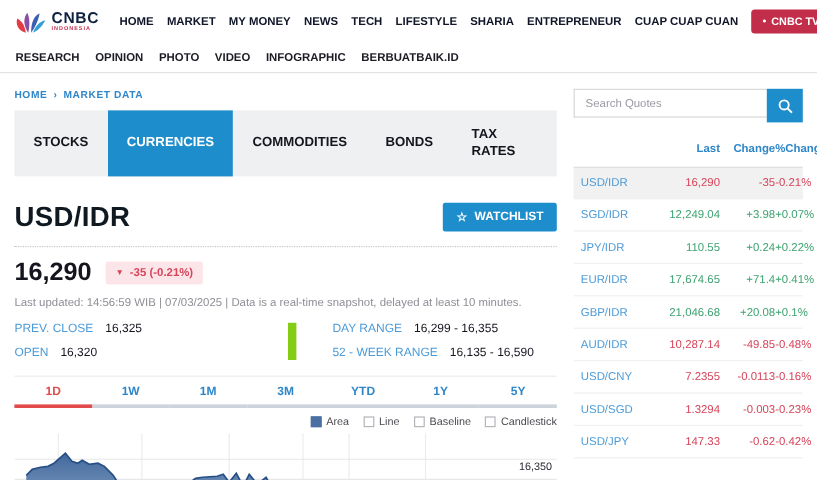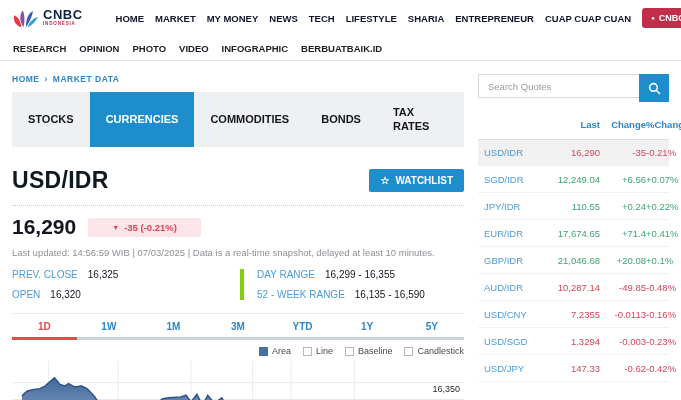--- a/index.html
+++ b/index.html
@@ -1,21 +1,21 @@
 <!DOCTYPE html>
 <html><head>
 <meta charset="utf-8">
 <style>
   * { box-sizing: border-box; margin: 0; padding: 0; }
   html,body { width:681px; height:400px; overflow:hidden; background:#fff;
     font-family:"Liberation Sans", sans-serif; color:#15151f; }
 
   
   .topnav { height:36px; display:flex; align-items:center; padding:0 12px; gap:11px; background:#fff; }
-  .logo { display:flex; align-items:flex-start; gap:4px; margin-right:22px; cursor:pointer; }
+  .logo { display:flex; align-items:flex-start; gap:4px; margin-right:6px; cursor:pointer; }
   .logo-text { line-height:1; padding-bottom:2px; }
   .logo-cnbc { font-weight:800; font-size:13px; color:#0e2240; letter-spacing:.5px; }
   .logo-sub  { font-size:4.6px; color:#c22d4a; font-weight:700; letter-spacing:.8px; margin-top:1px; }
   .nav-item { font-size:9.5px; font-weight:700; color:#101528; white-space:nowrap; cursor:pointer; }
   .tv-btn { background:#c22d4a; color:#fff; font-size:9px; font-weight:700; padding:5px 9px;
     border-radius:3px; display:flex; gap:4px; align-items:center; white-space:nowrap; cursor:pointer; }
   .tv-dot { font-size:6px; line-height:1; }
 
   
   .subnav { height:25px; display:flex; align-items:center; gap:13px; padding:0 13px;
@@ -41,30 +41,30 @@
   .mtab:last-child { padding-right:6px; width:74px; white-space:normal; }
 
   
   .title-row { display:flex; justify-content:space-between; align-items:center; margin-top:20px; }
   .sym-title { font-size:23px; font-weight:800; letter-spacing:.3px; color:#101820; }
   .watchlist { background:#1e8dcc; color:#fff; font-size:10px; font-weight:700; padding:6px 11px;
     border-radius:2px; display:flex; align-items:center; gap:6px; cursor:pointer; }
   .dotted { border-top:1px dotted #c8c8c8; margin:11px 0 9px; }
   .price-row { display:flex; align-items:center; gap:12px; }
   .price { font-size:21px; font-weight:800; color:#15151f; }
-  .badge { background:#fbe5e9; color:#d6455a; font-size:9.5px; font-weight:700; padding:4px 24px;
+  .badge { background:#fbe5e9; color:#d6455a; font-size:9.5px; font-weight:700; padding:4px 8px;
     border-radius:2px; display:flex; gap:5px; align-items:center; }
   .badge-arrow { font-size:7px; }
   .updated { font-size:9.5px; color:#8e8e96; margin-top:8px; }
 
   
   .stats { display:flex; margin-top:11px; }
   .stats-col { display:flex; flex-direction:column; gap:9px; }
   .stats-col.first { width:228px; }
-  .stats-col.second { border-left:4px solid #84cc16; padding-left:13px; flex:1; }
+  .stats-col.second { border-left:7px solid #84cc16; padding-left:30px; flex:1; }
   .stat { display:flex; gap:10px; font-size:10px; align-items:baseline; }
   .stat-label { color:#4b9bd8; }
   .stat-value { font-weight:400; color:#15151f; }
 
   
   .periods { display:flex; margin-top:13px; border-top:1px solid #ececec; padding-top:7px; }
   .period { flex:1; text-align:center; font-size:10px; font-weight:700; color:#2e86c8;
     padding-bottom:5px; border-bottom:3px solid #ccd3da; cursor:pointer; }
   .period.active { color:#e14b4b; border-bottom-color:#e14b4b; }
 
@@ -272,21 +272,21 @@
       <div id="quote-rows">
           <div class="qrow selected">
             <span class="pair">USD/IDR</span>
             <span class="val down">16,290</span>
             <span class="val down">-35</span>
             <span class="val down">-0.21%</span>
           </div>
           <div class="qrow">
             <span class="pair">SGD/IDR</span>
             <span class="val up">12,249.04</span>
-            <span class="val up">+6.56</span>
+            <span class="val up">+3.98</span>
             <span class="val up">+0.07%</span>
           </div>
           <div class="qrow">
             <span class="pair">JPY/IDR</span>
             <span class="val up">110.55</span>
             <span class="val up">+0.24</span>
             <span class="val up">+0.22%</span>
           </div>
           <div class="qrow">
             <span class="pair">EUR/IDR</span>

